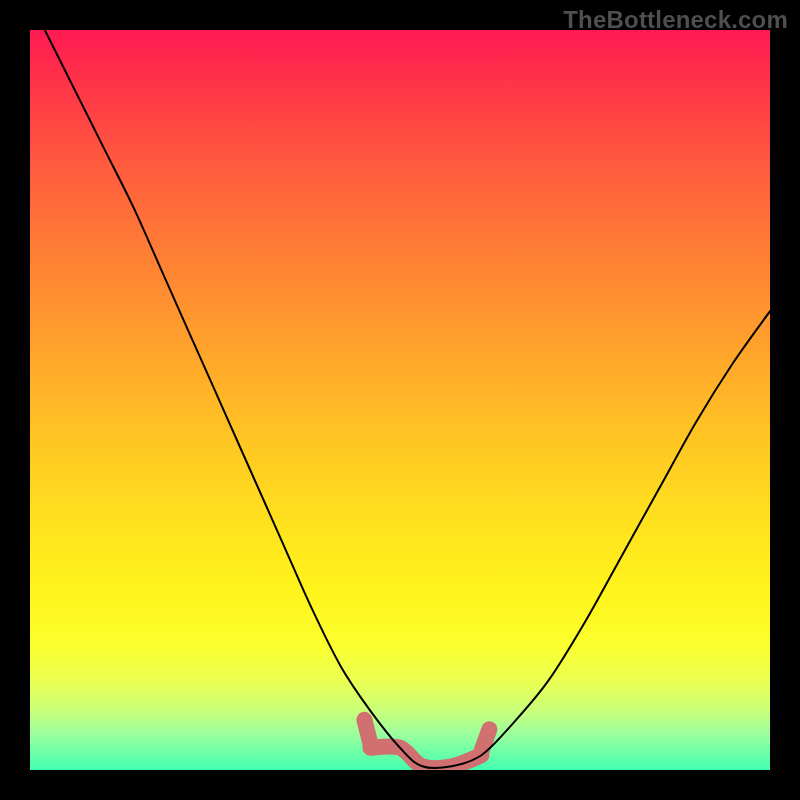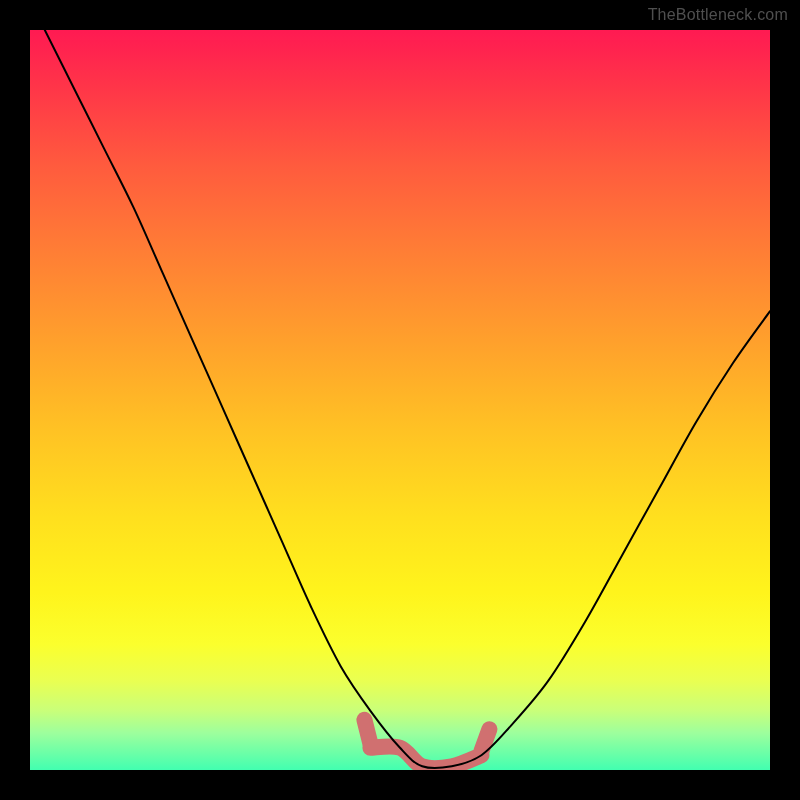--- a/index.html
+++ b/index.html
@@ -48,22 +48,22 @@
       #c9ff7a 92%,
       #9dff9d 95%,
       #42ffb0 100%
     );
   }
   .watermark {
     position: absolute;
     top: 6px;
     right: 12px;
     color: #4f4f4f;
-    font-size: 16px;
-    font-weight: 400;
+    font-size: 24px;
+    font-weight: 700;
     letter-spacing: 0.2px;
     user-select: none;
   }
   svg.curve {
     position: absolute;
     top: 0;
     left: 0;
     width: 100%;
     height: 100%;
   }

